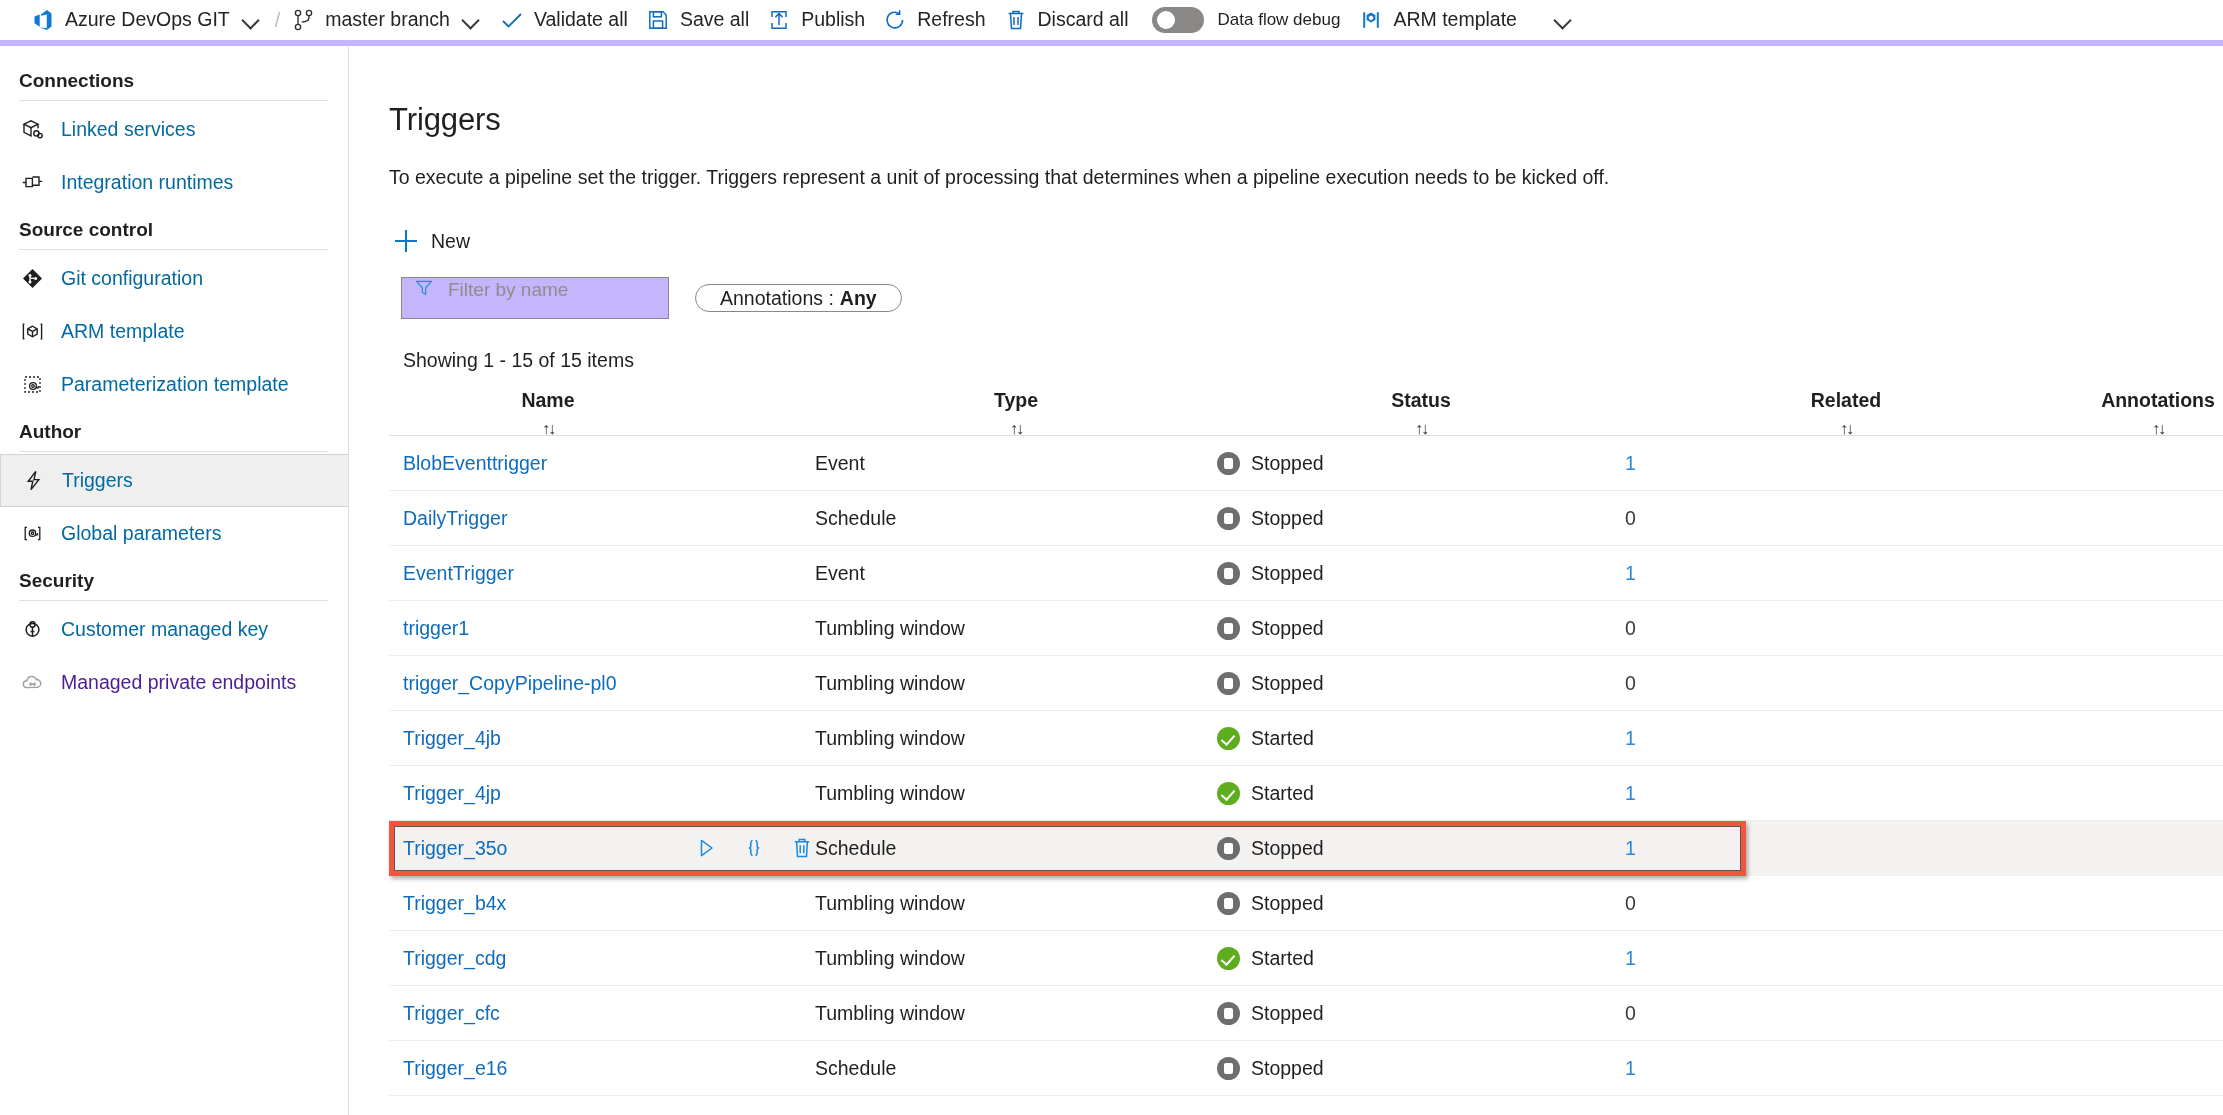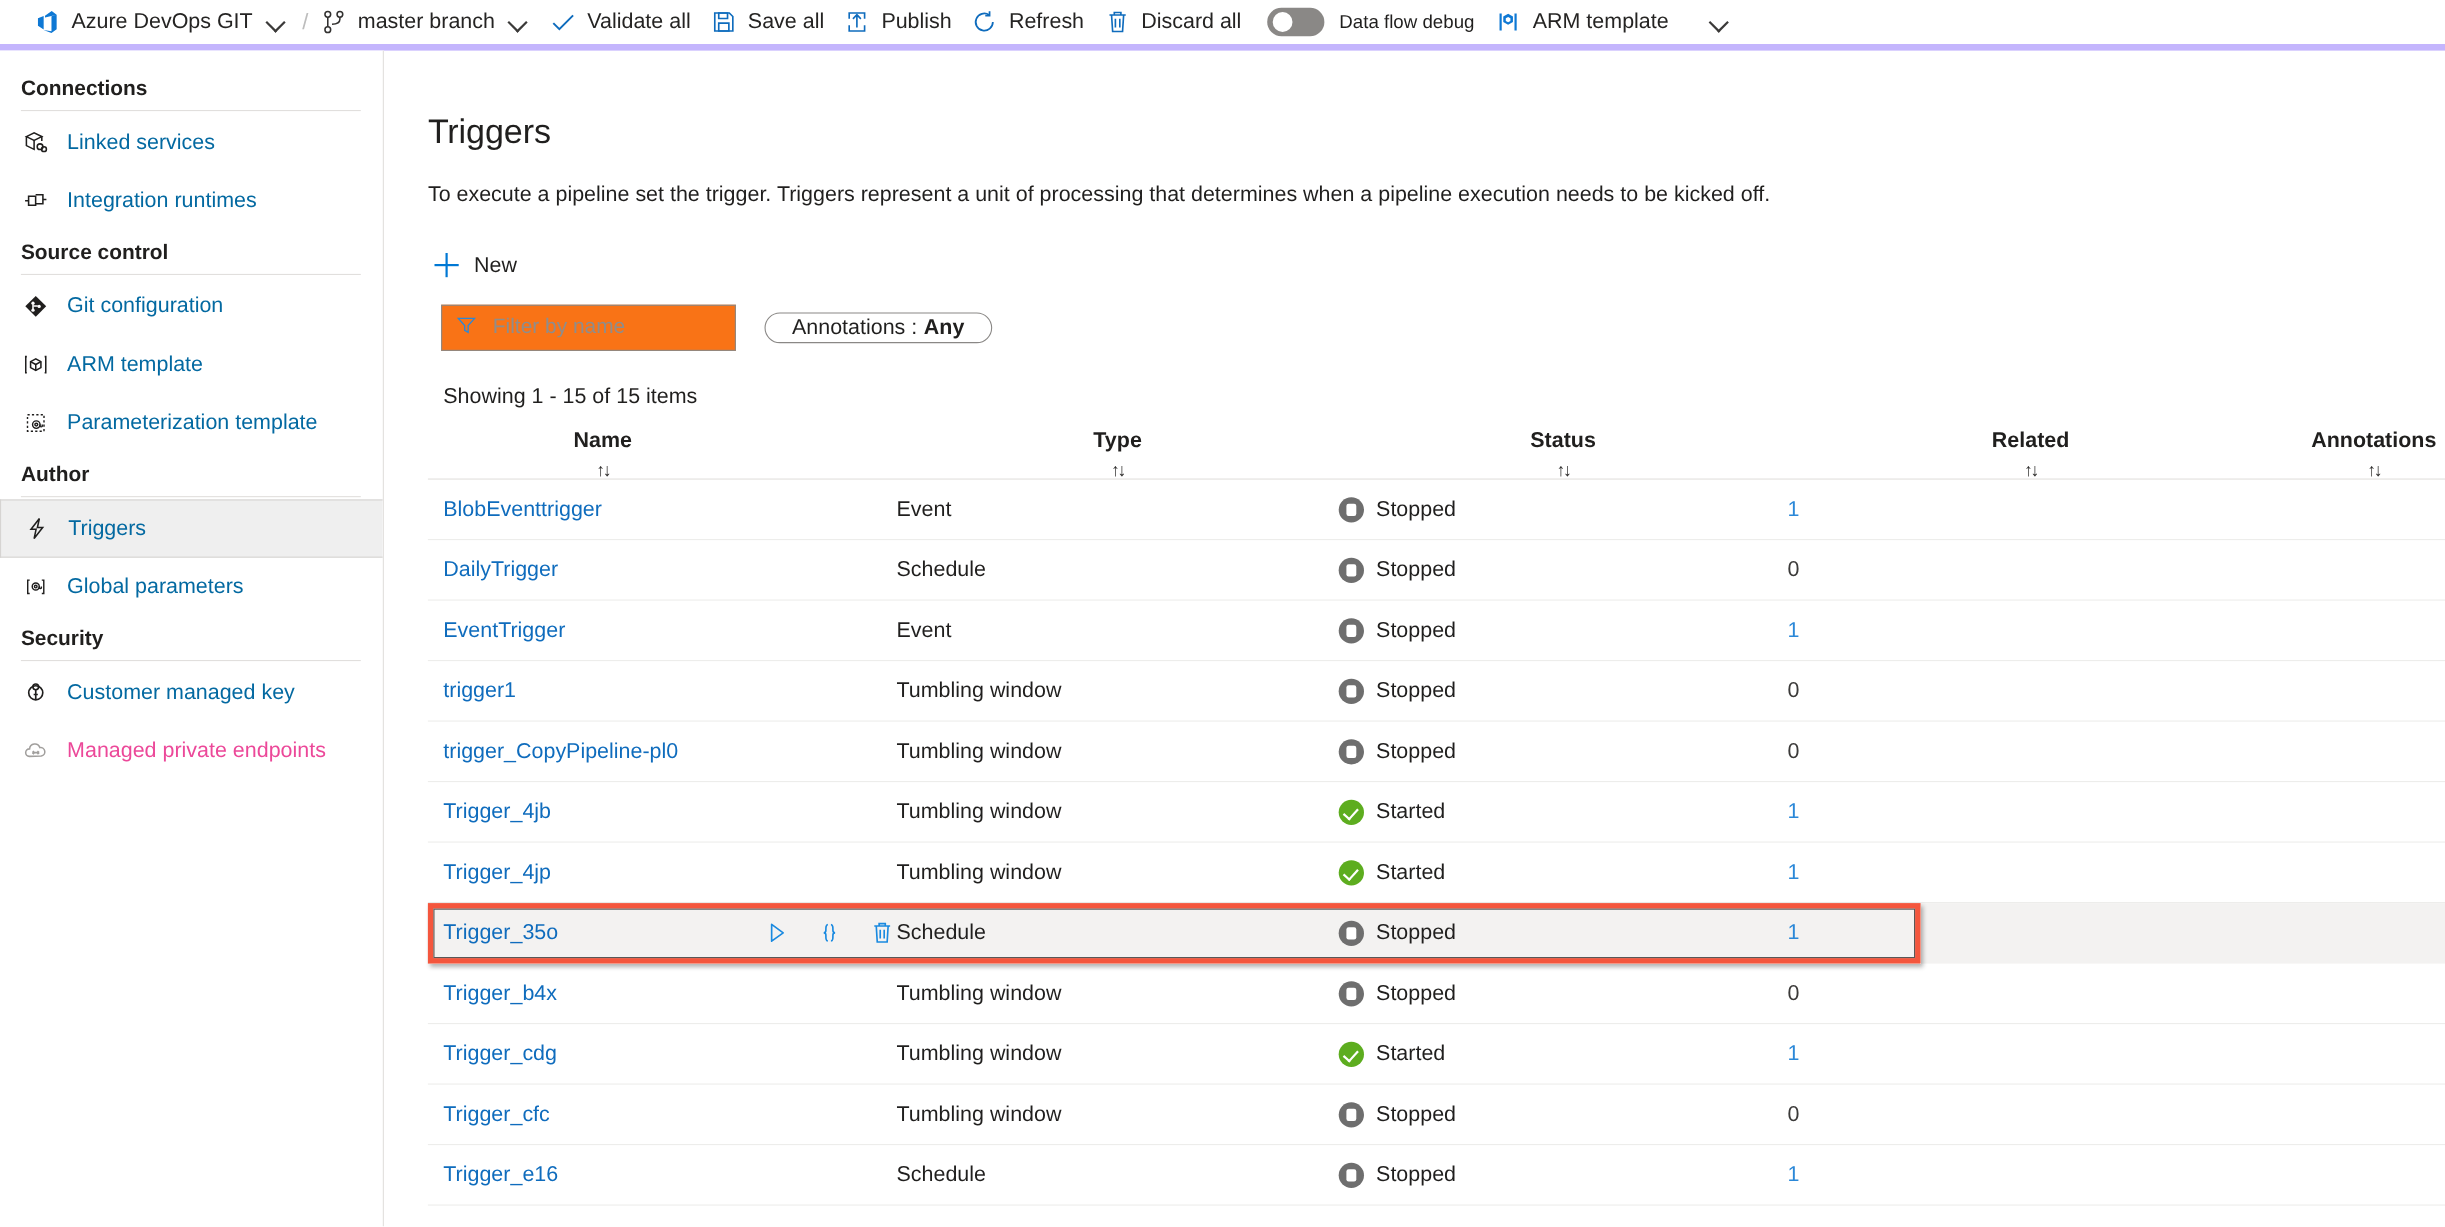--- a/index.html
+++ b/index.html
@@ -103,21 +103,21 @@
     color: #0369a1;
     box-sizing: border-box;
     cursor: default;
   }
   .sb-item.selected {
     background: #efefef;
     border-top: 1px solid #d6d4d2;
     border-bottom: 1px solid #d6d4d2;
     border-left: 1px solid #d6d4d2;
   }
-  .sb-item.disabled { color: #ec4899; }
+  .sb-item.disabled { color: #4c1d95; }
   .sb-ico { width: 26px; height: 26px; flex: 0 0 auto; display: inline-flex; align-items: center; justify-content: center; }
 
   
   .main {
     flex: 1 1 auto;
     padding: 56px 0 0 40px;
     box-sizing: border-box;
     overflow: hidden;
   }
   .page-title {
@@ -144,22 +144,22 @@
   .plus::before, .plus::after {
     content: ""; position: absolute; background: #0078d4;
   }
   .plus::before { left: 0; top: 10px; width: 22px; height: 2px; }
   .plus::after { top: 0; left: 10px; width: 2px; height: 22px; }
 
   .filters { display: flex; align-items: center; gap: 26px; margin: 6px 0 0 12px; }
   .filter-box {
     width: 268px; height: 42px;
     border: 1px solid #8a8886;
-    background: #f97316;
-    display: flex; align-items: center;
+    background: #c4b5fd;
+    display: flex; align-items: flex-start;
     gap: 12px;
     padding: 0 12px;
     box-sizing: border-box;
   }
   .filter-box input {
     border: none; outline: none;
     font-family: "Liberation Sans", sans-serif;
     font-size: 19px;
     color: #201f1e;
     background: transparent;

